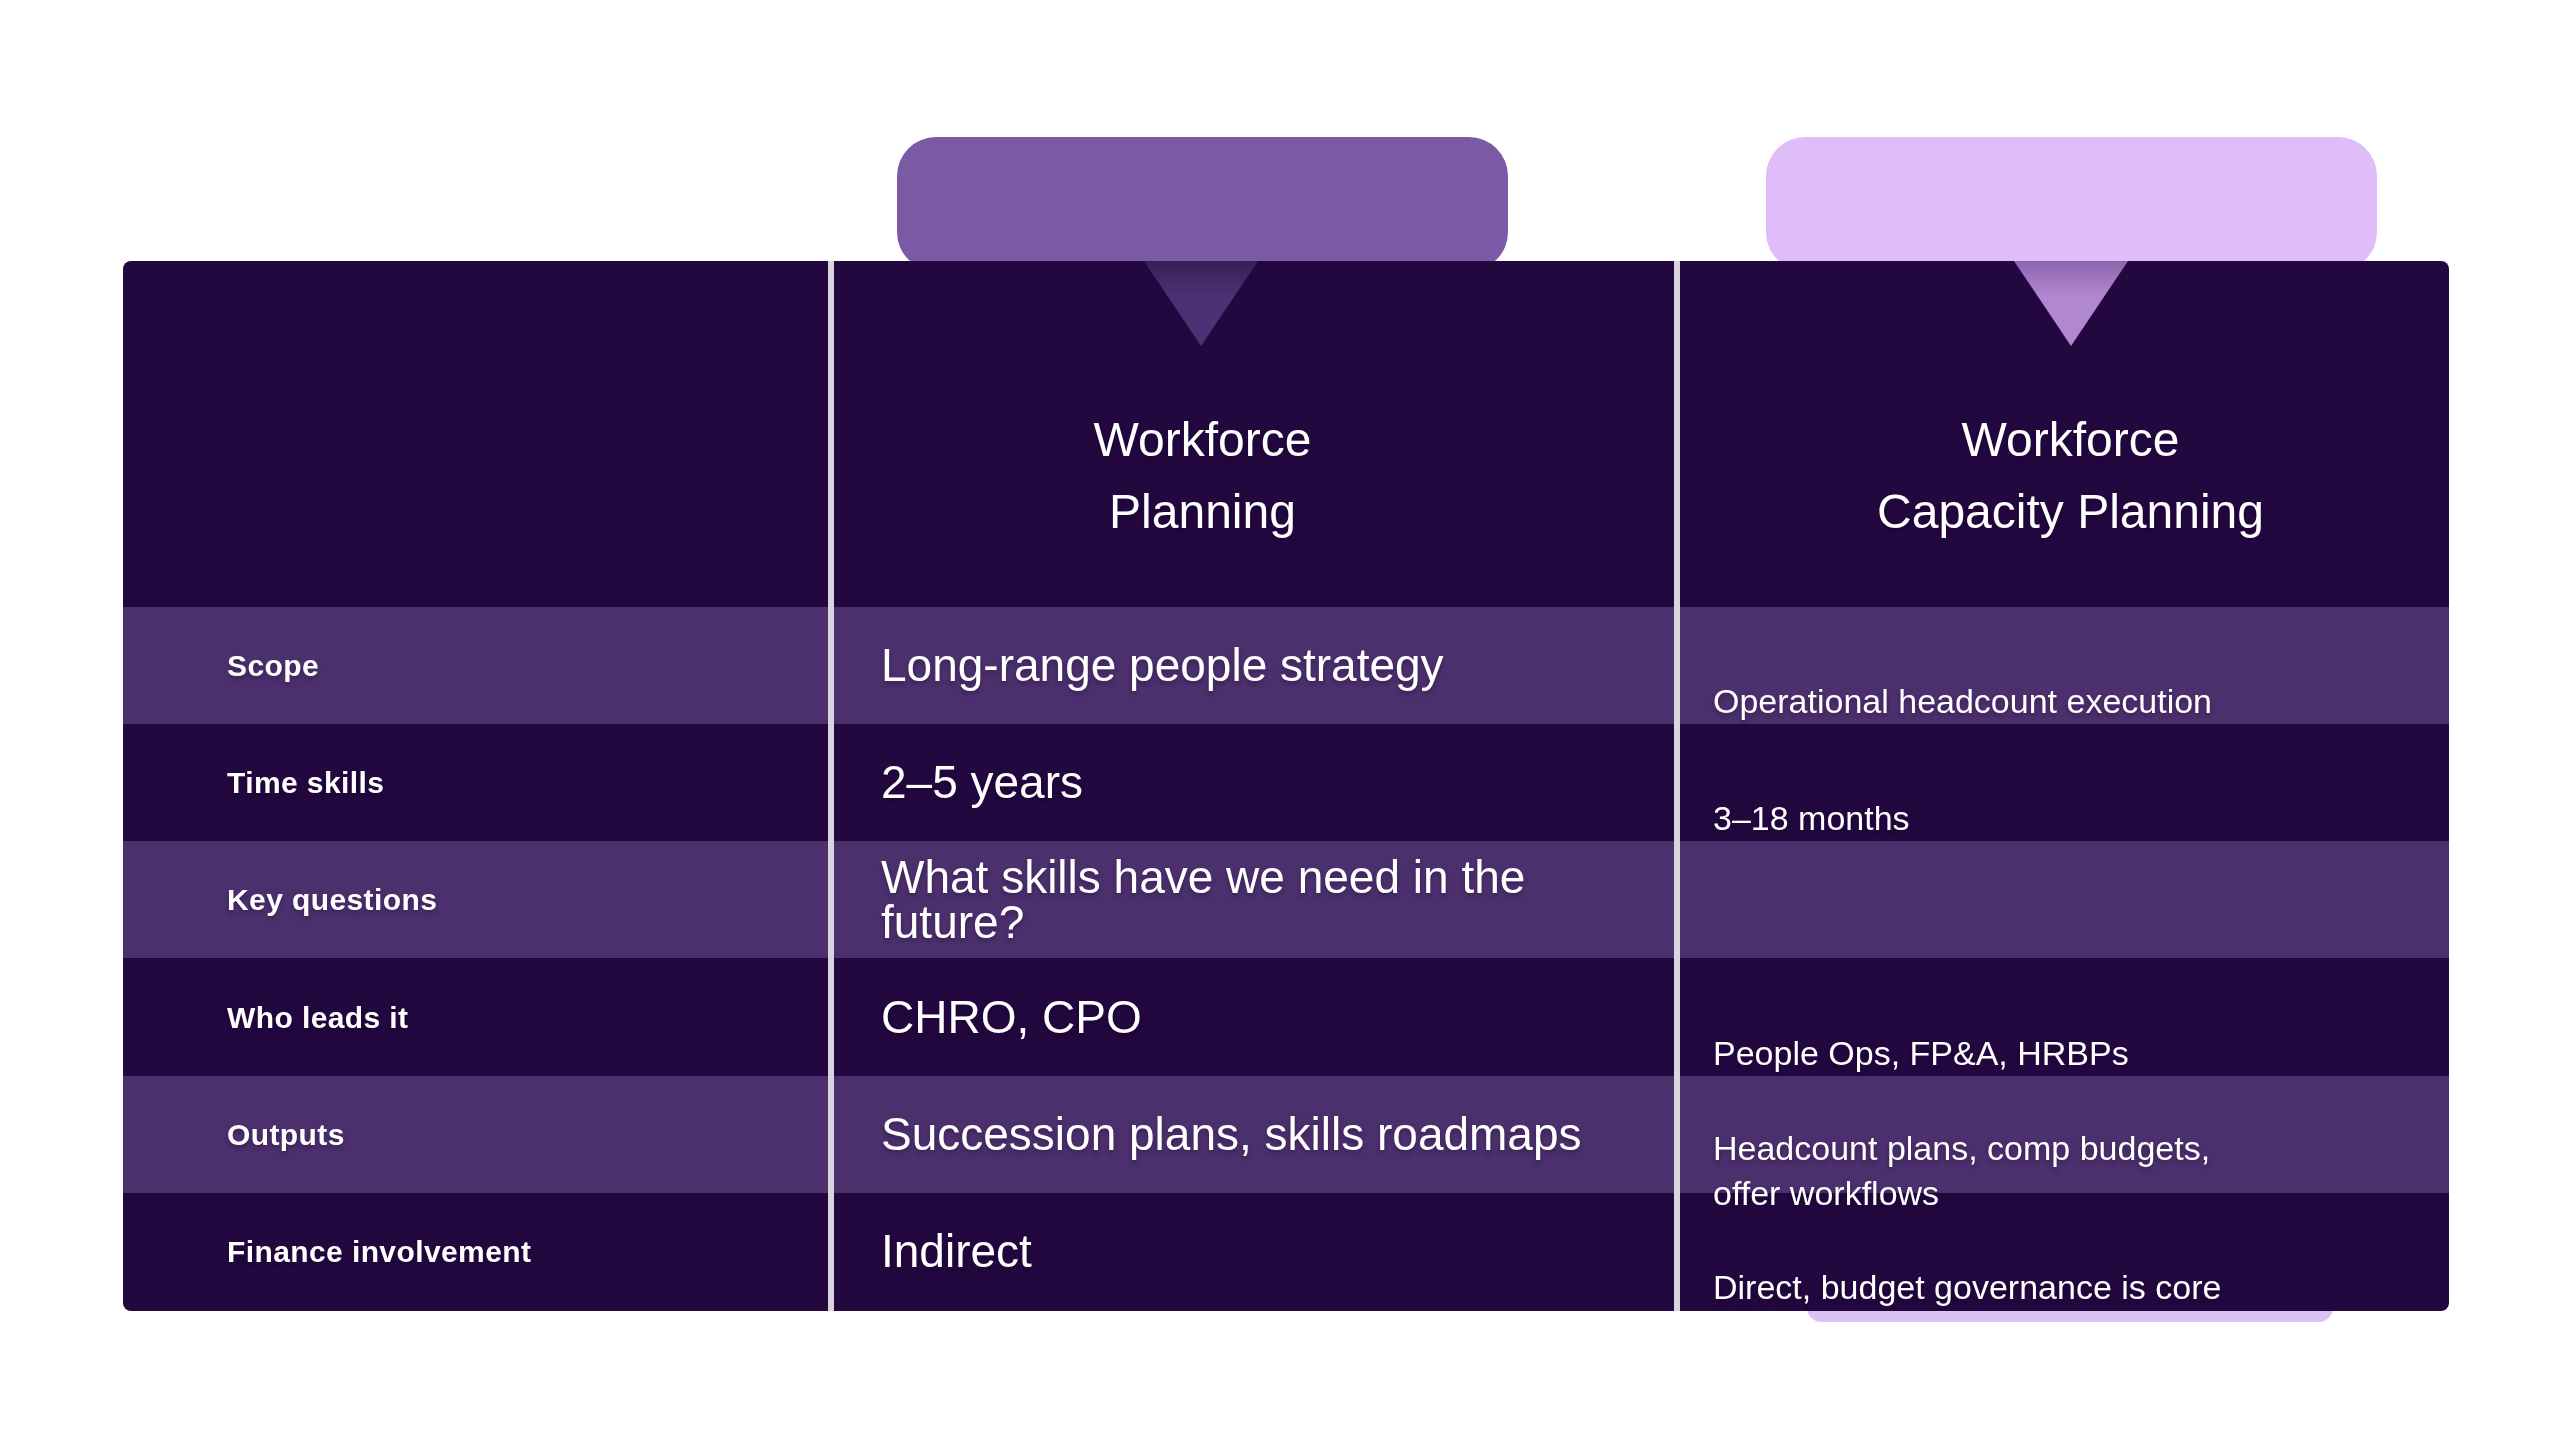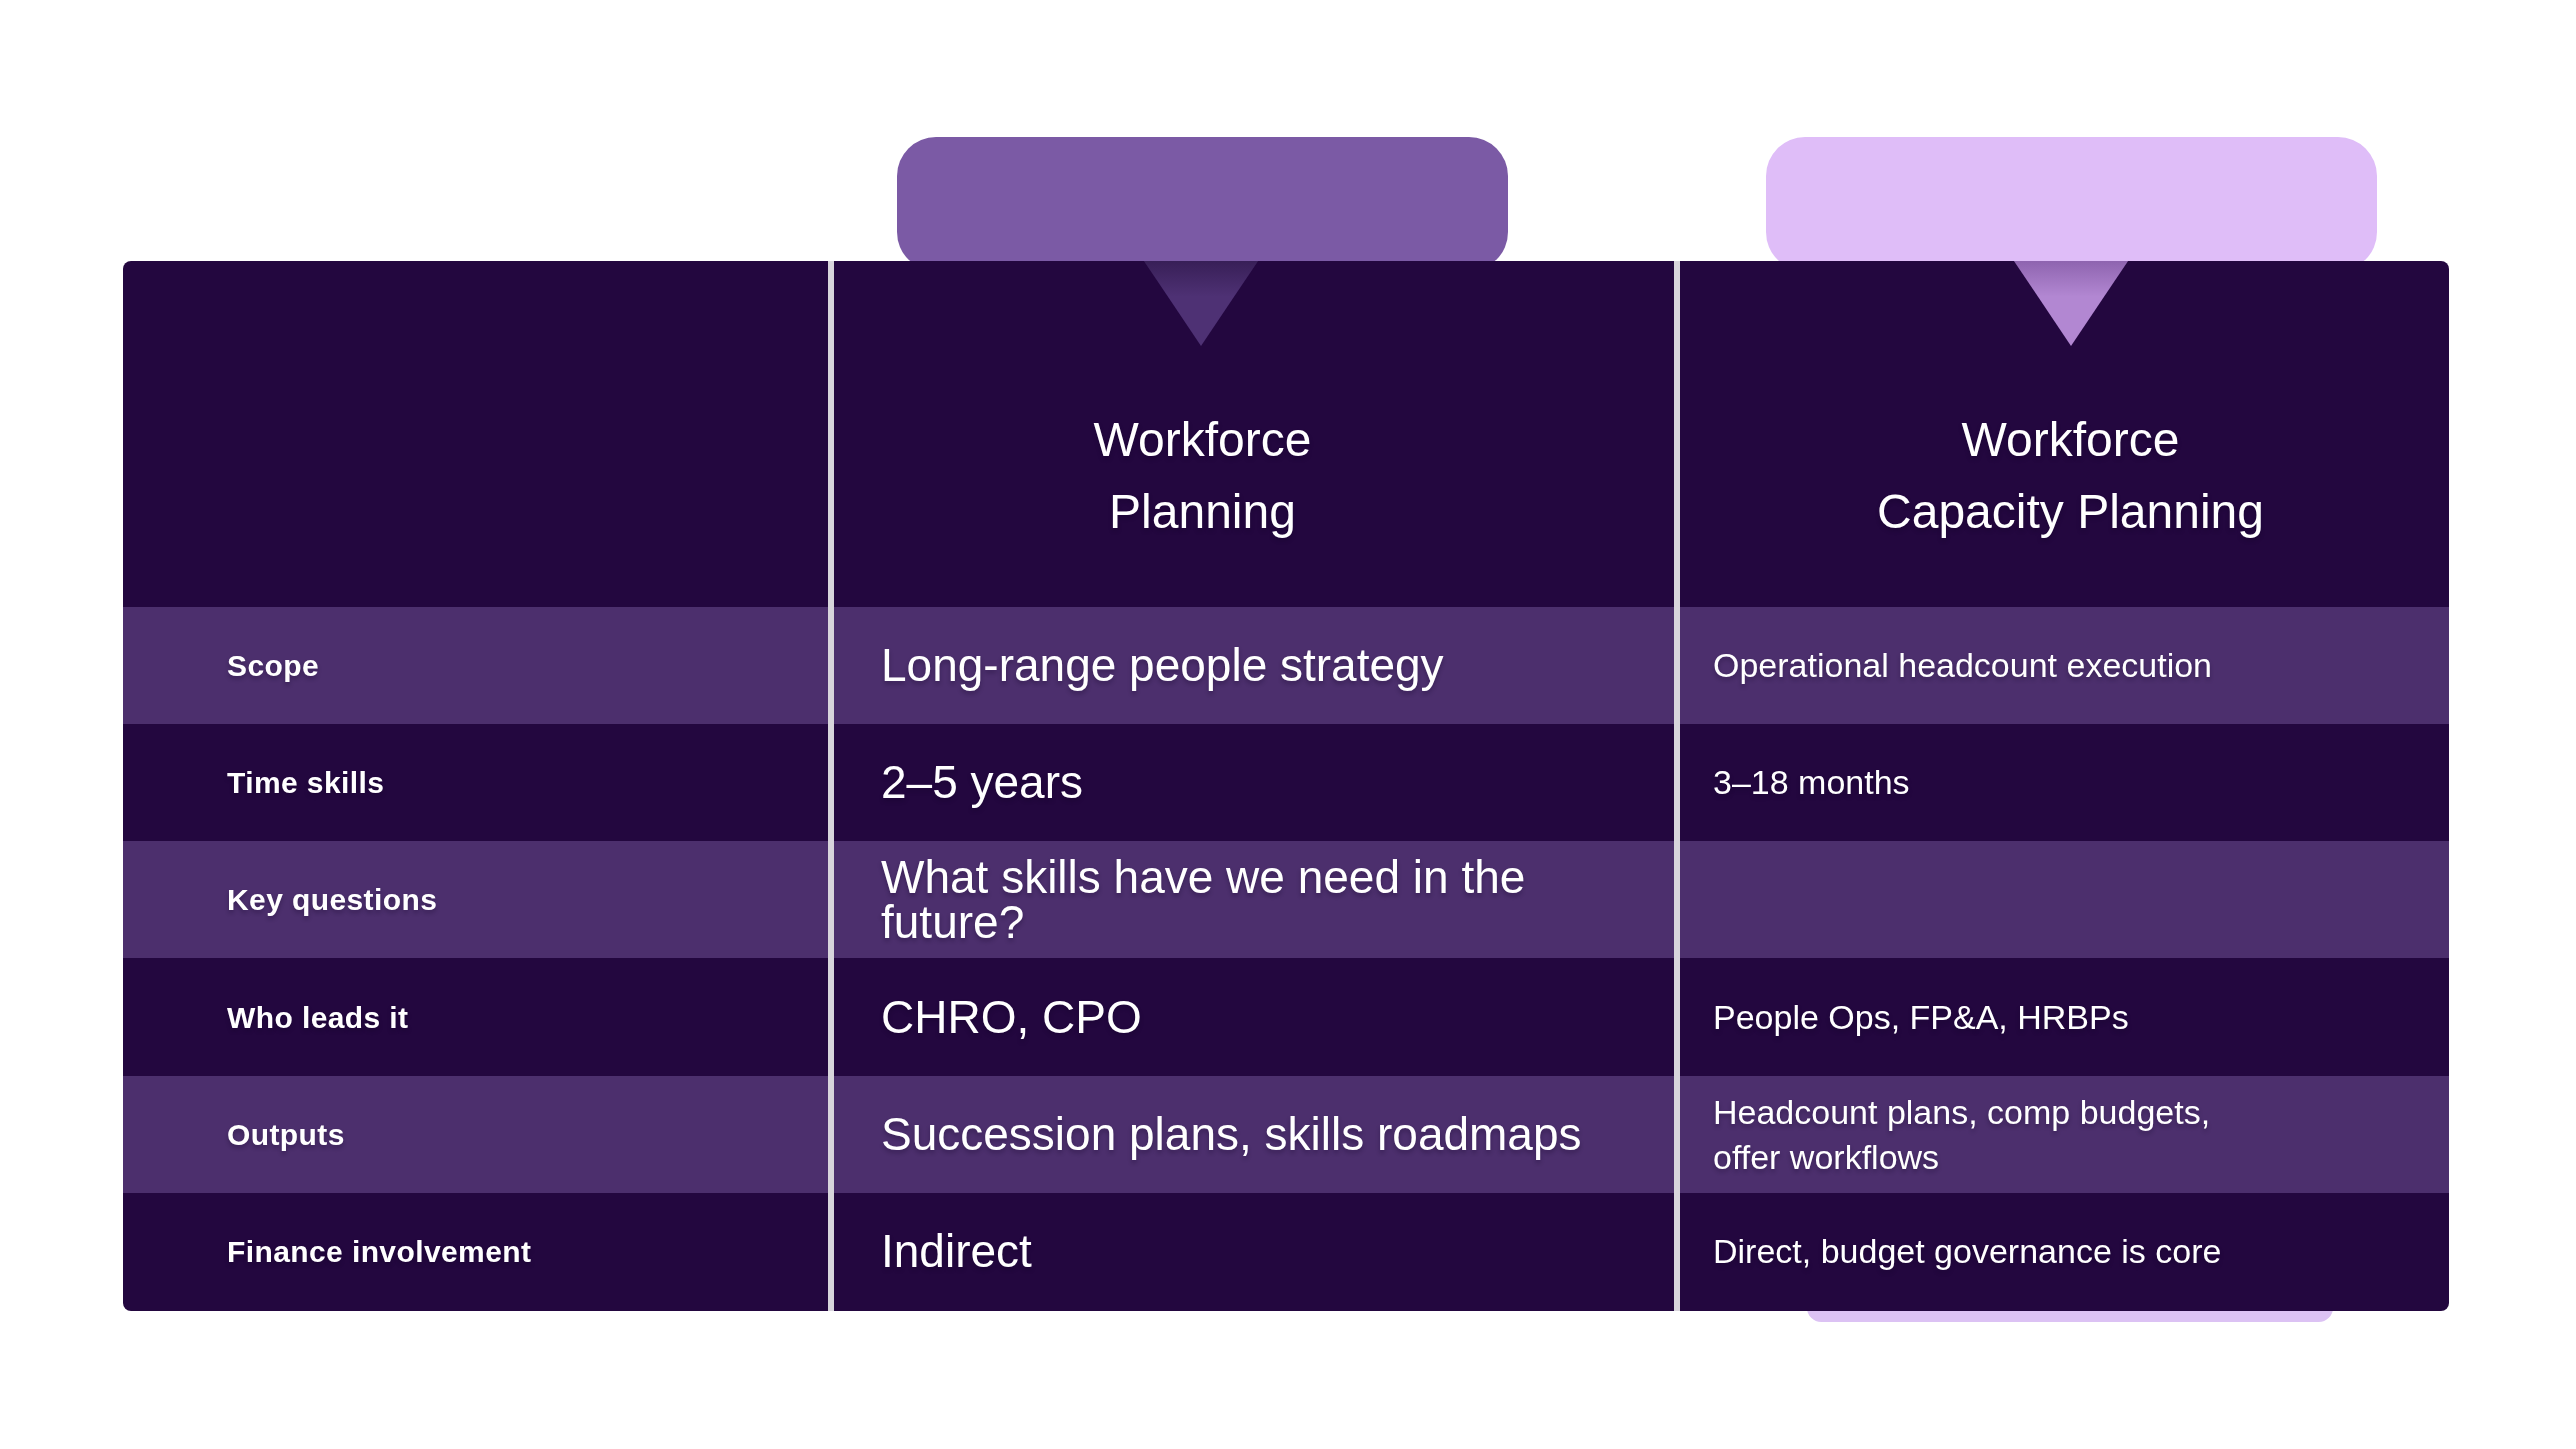--- a/index.html
+++ b/index.html
@@ -34,21 +34,21 @@
   
   .txt{color:#ffffff;text-shadow:0 2.7px 4.5px rgba(15,0,35,.30);}
   .col-title{
     position:absolute;top:143px;width:611px;text-align:center;
     font-size:48px;line-height:72px;font-weight:400;white-space:pre-line;
   }
   .ct-wp{left:774px;} .ct-wcp{left:1642px;}
   .cell{position:absolute;height:117px;display:flex;align-items:center;white-space:pre-line;}
   .label-cell{left:104px;width:581px;font-size:30px;font-weight:700;letter-spacing:0.4px;}
   .wp-cell{left:758px;width:778px;font-size:46px;line-height:45px;font-weight:400;}
-  .wcp-cell{left:1590px;width:725px;font-size:34px;line-height:45px;font-weight:400;}
+  .wcp-cell{left:1590px;width:725px;font-size:34px;line-height:45px;font-weight:400;margin-top:36px;}
   .r1{top:346px;} .r2{top:463px;} .r3{top:580px;}
   .r4{top:698px;} .r5{top:815px;} .r6{top:932px;}
 </style>
 </head>
 <body>
 
 <div class="stage">
 
   <div class="tab tab-wp"></div>
   <div class="tab tab-wcp"></div>

